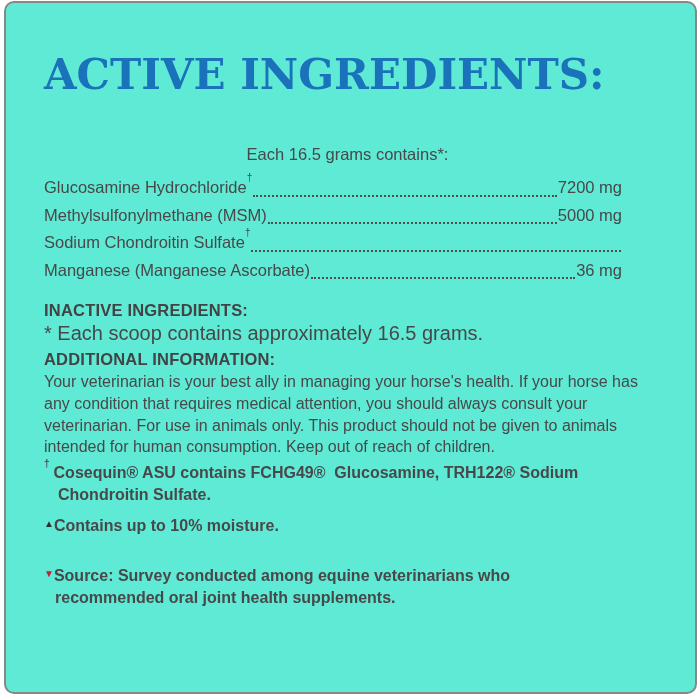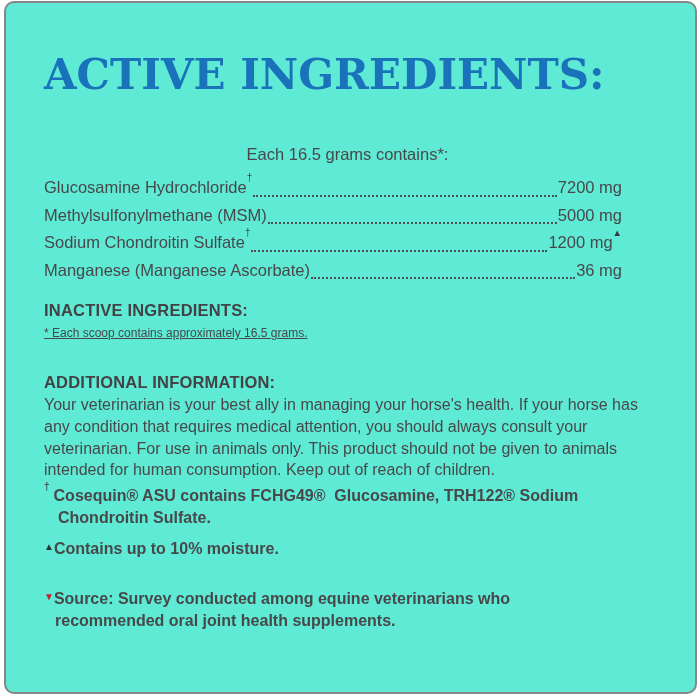--- a/index.html
+++ b/index.html
@@ -70,24 +70,23 @@
     color: #434345;
     line-height: 23px;
     letter-spacing: 0.2px;
   }
   .sec-body {
     font-size: 16px;
     line-height: 21.8px;
   }
   .inactive-body { margin-bottom: 12px; }
   .scoop-note {
-    font-size: 12px;
+    font-size: 20px;
     line-height: 22px;
-    margin-bottom: 27px;
-    text-decoration: underline;
+    margin-bottom: 4px;
   }
   .additional-body { margin-bottom: 4px; max-width: 614px; }
 
   .footnote {
     font-size: 16px;
     line-height: 22px;
     font-weight: bold;
   }
   .dagger-note {
     max-width: 584px;
@@ -134,21 +133,20 @@
         <span class="ing-val"><span>7200 mg</span><sup class="amt-sup"></sup></span>
       </div>
       <div class="ing-row">
         <span class="ing-name"><span>Methylsulfonylmethane (MSM)</span><sup class="dag"></sup></span>
         <span class="dots"></span>
         <span class="ing-val"><span>5000 mg</span><sup class="amt-sup"></sup></span>
       </div>
       <div class="ing-row">
         <span class="ing-name"><span>Sodium Chondroitin Sulfate</span><sup class="dag">†</sup></span>
         <span class="dots"></span>
-        <span class="ing-val"><span>1200 mg</span><sup class="amt-sup">▲</sup></span>
       </div>
       <div class="ing-row">
         <span class="ing-name"><span>Manganese (Manganese Ascorbate)</span><sup class="dag"></sup></span>
         <span class="dots"></span>
         <span class="ing-val"><span>36 mg</span><sup class="amt-sup"></sup></span>
       </div>
     </div>
 
     <div>
       <div class="sec-heading">INACTIVE INGREDIENTS:</div>

